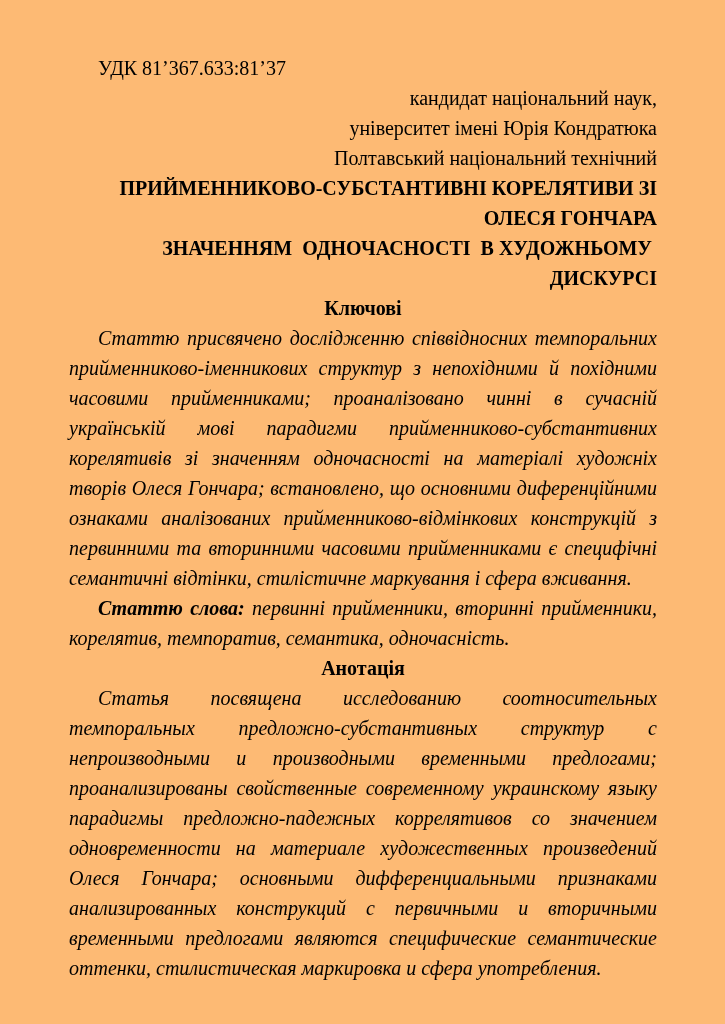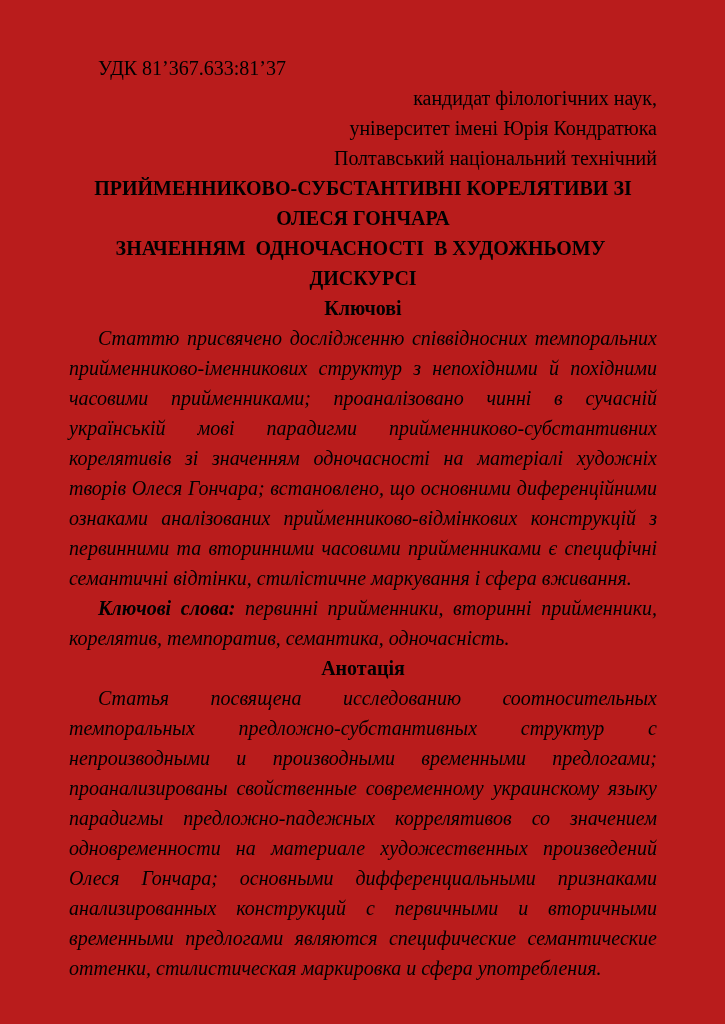--- a/index.html
+++ b/index.html
@@ -5,21 +5,21 @@
   html, body {
     margin: 0;
     padding: 0;
     background: #ffffff;
   }
   .page {
     position: relative;
     width: 725px;
     height: 1024px;
     box-sizing: border-box;
-    background: #b91c1c;
+    background: #fdba74;
     color: #000000;
     font-family: "Liberation Serif", "DejaVu Serif", serif;
     font-size: 20px;
     line-height: 30px;
     padding: 53px 68px 0 69px;
     overflow: hidden;
   }
   .page p, .page h1, .page h2, .page div {
     margin: 0;
     padding: 0;
@@ -37,20 +37,21 @@
   }
   .author-name {
     font-weight: bold;
   }
   .title {
     font-weight: bold;
     text-align: center;
   }
   .title-line {
     display: block;
+    text-align: right;
   }
   .heading {
     font-weight: bold;
     text-align: center;
     text-indent: 0;
   }
   .body-italic {
     font-style: italic;
     text-align: justify;
     text-indent: 29px;
@@ -61,34 +62,34 @@
   }
 </style>
 </head>
 <body>
 
 <div class="page">
 
   <p class="udc">УДК 81’367.633:81’37</p>
 
   <div class="author-block">
-    <div>кандидат філологічних наук,</div>
+    <div>кандидат національний наук,</div>
     <div>університет імені Юрія Кондратюка</div>
     <div>Полтавський національний технічний</div>
   </div>
 
   <h1 class="title">
     <span class="title-line">ПРИЙМЕННИКОВО-СУБСТАНТИВНІ КОРЕЛЯТИВИ ЗІ</span>
     <span class="title-line">ОЛЕСЯ ГОНЧАРА</span>
     <span class="title-line">ЗНАЧЕННЯМ&nbsp; ОДНОЧАСНОСТІ&nbsp; В ХУДОЖНЬОМУ&nbsp; ДИСКУРСІ</span>
   </h1>
 
   <h2 class="heading">Ключові</h2>
 
   <p class="body-italic">Статтю присвячено дослідженню співвідносних темпоральних прийменниково-іменникових структур з непохідними й похідними часовими прийменниками; проаналізовано чинні в сучасній українській мові парадигми прийменниково-субстантивних корелятивів зі значенням одночасності на матеріалі художніх творів Олеся Гончара; встановлено, що основними диференційними ознаками аналізованих прийменниково-відмінкових конструкцій з первинними та вторинними часовими прийменниками є специфічні семантичні відтінки, стилістичне маркування і сфера вживання.</p>
 
-  <p class="body-italic"><span class="kw-label">Ключові слова:</span><span> первинні прийменники, вторинні прийменники, корелятив, темпоратив, семантика, одночасність.</span></p>
+  <p class="body-italic"><span class="kw-label">Статтю слова:</span><span> первинні прийменники, вторинні прийменники, корелятив, темпоратив, семантика, одночасність.</span></p>
 
   <h2 class="heading">Анотація</h2>
 
   <p class="body-italic">Статья посвящена исследованию соотносительных темпоральных предложно-субстантивных структур с непроизводными и производными временными предлогами; проанализированы свойственные современному украинскому языку парадигмы предложно-падежных коррелятивов со значением одновременности на материале художественных произведений Олеся Гончара; основными дифференциальными признаками анализированных конструкций с первичными и вторичными временными предлогами являются специфические семантические оттенки, стилистическая маркировка и сфера употребления.</p>
 
 </div>
 
 </body></html>

